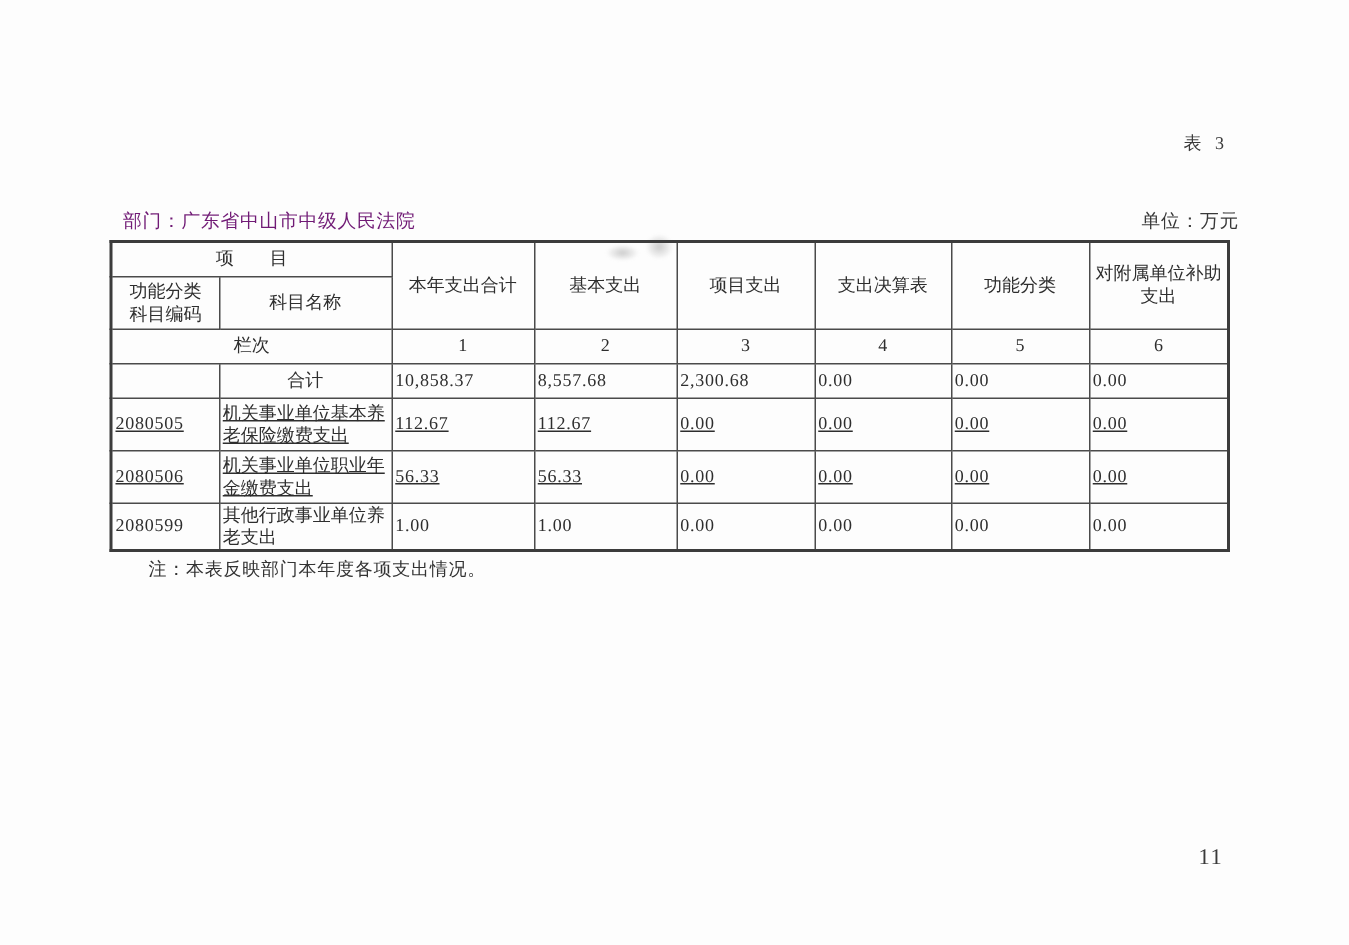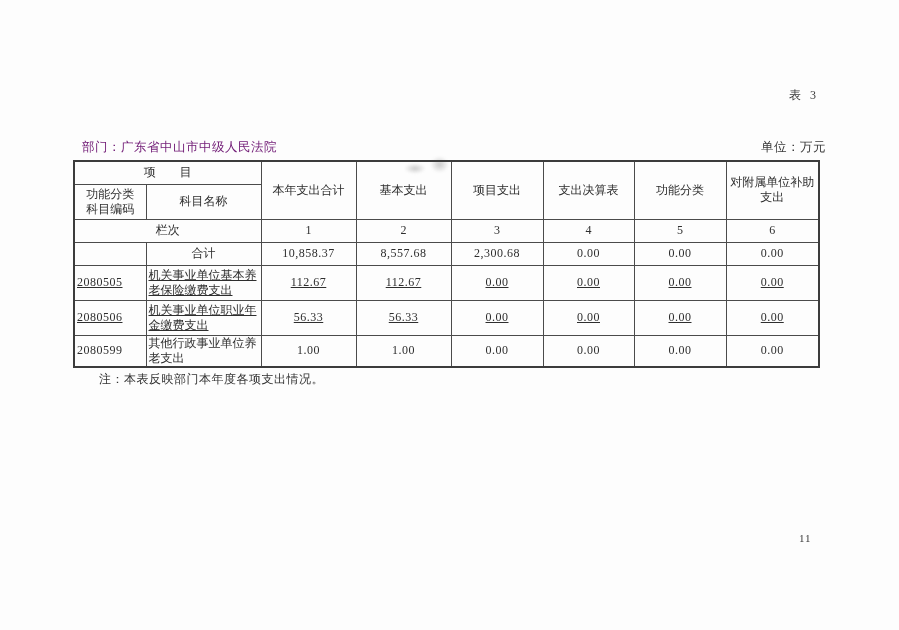--- a/index.html
+++ b/index.html
@@ -48,31 +48,31 @@
   tr.row-head2{height:35px;}
   tr.row-rank{height:23px;}
   tr.row-rank td{border-top:1px solid #84cc16;}
   tr.row-total{height:23px;padding-left:24px;}
   tr.row-tall{height:35px;text-decoration:underline;}
   tr.row-last{height:30px;}
 
   td.c{text-align:center;}
   td.code{text-align:left;padding-left:5px;letter-spacing:0.5px;}
   td.name{text-align:left;padding-left:5px;padding-right:1px;}
-  td.num{text-align:center;padding-right:7px;letter-spacing:0.5px;white-space:nowrap;margin-left:12px;}
+  td.num{text-align:left;padding-right:7px;letter-spacing:0.5px;white-space:nowrap;margin-left:12px;}
   td.codehead{text-align:center;line-height:16px;}
   .two-line span{display:block;}
 
   .note{
     position:absolute;left:99px;top:371px;
     font-size:12px;color:#333;letter-spacing:0.5px;
   }
   .page-number{
-    position:absolute;left:799px;top:532px;
-    font-size:11px;color:#3a3a3a;letter-spacing:1px;
+    position:absolute;left:799px;top:564px;
+    font-size:15px;color:#3a3a3a;letter-spacing:1px;
   }
 
   .smudge{
     position:absolute;
     background:radial-gradient(ellipse at center, rgba(125,125,125,0.38), rgba(125,125,125,0) 70%);
     filter:blur(1px);
     pointer-events:none;
   }
   .smudge-1{left:404px;top:163px;width:22px;height:11px;}
   .smudge-2{left:430px;top:156px;width:19px;height:17px;}

